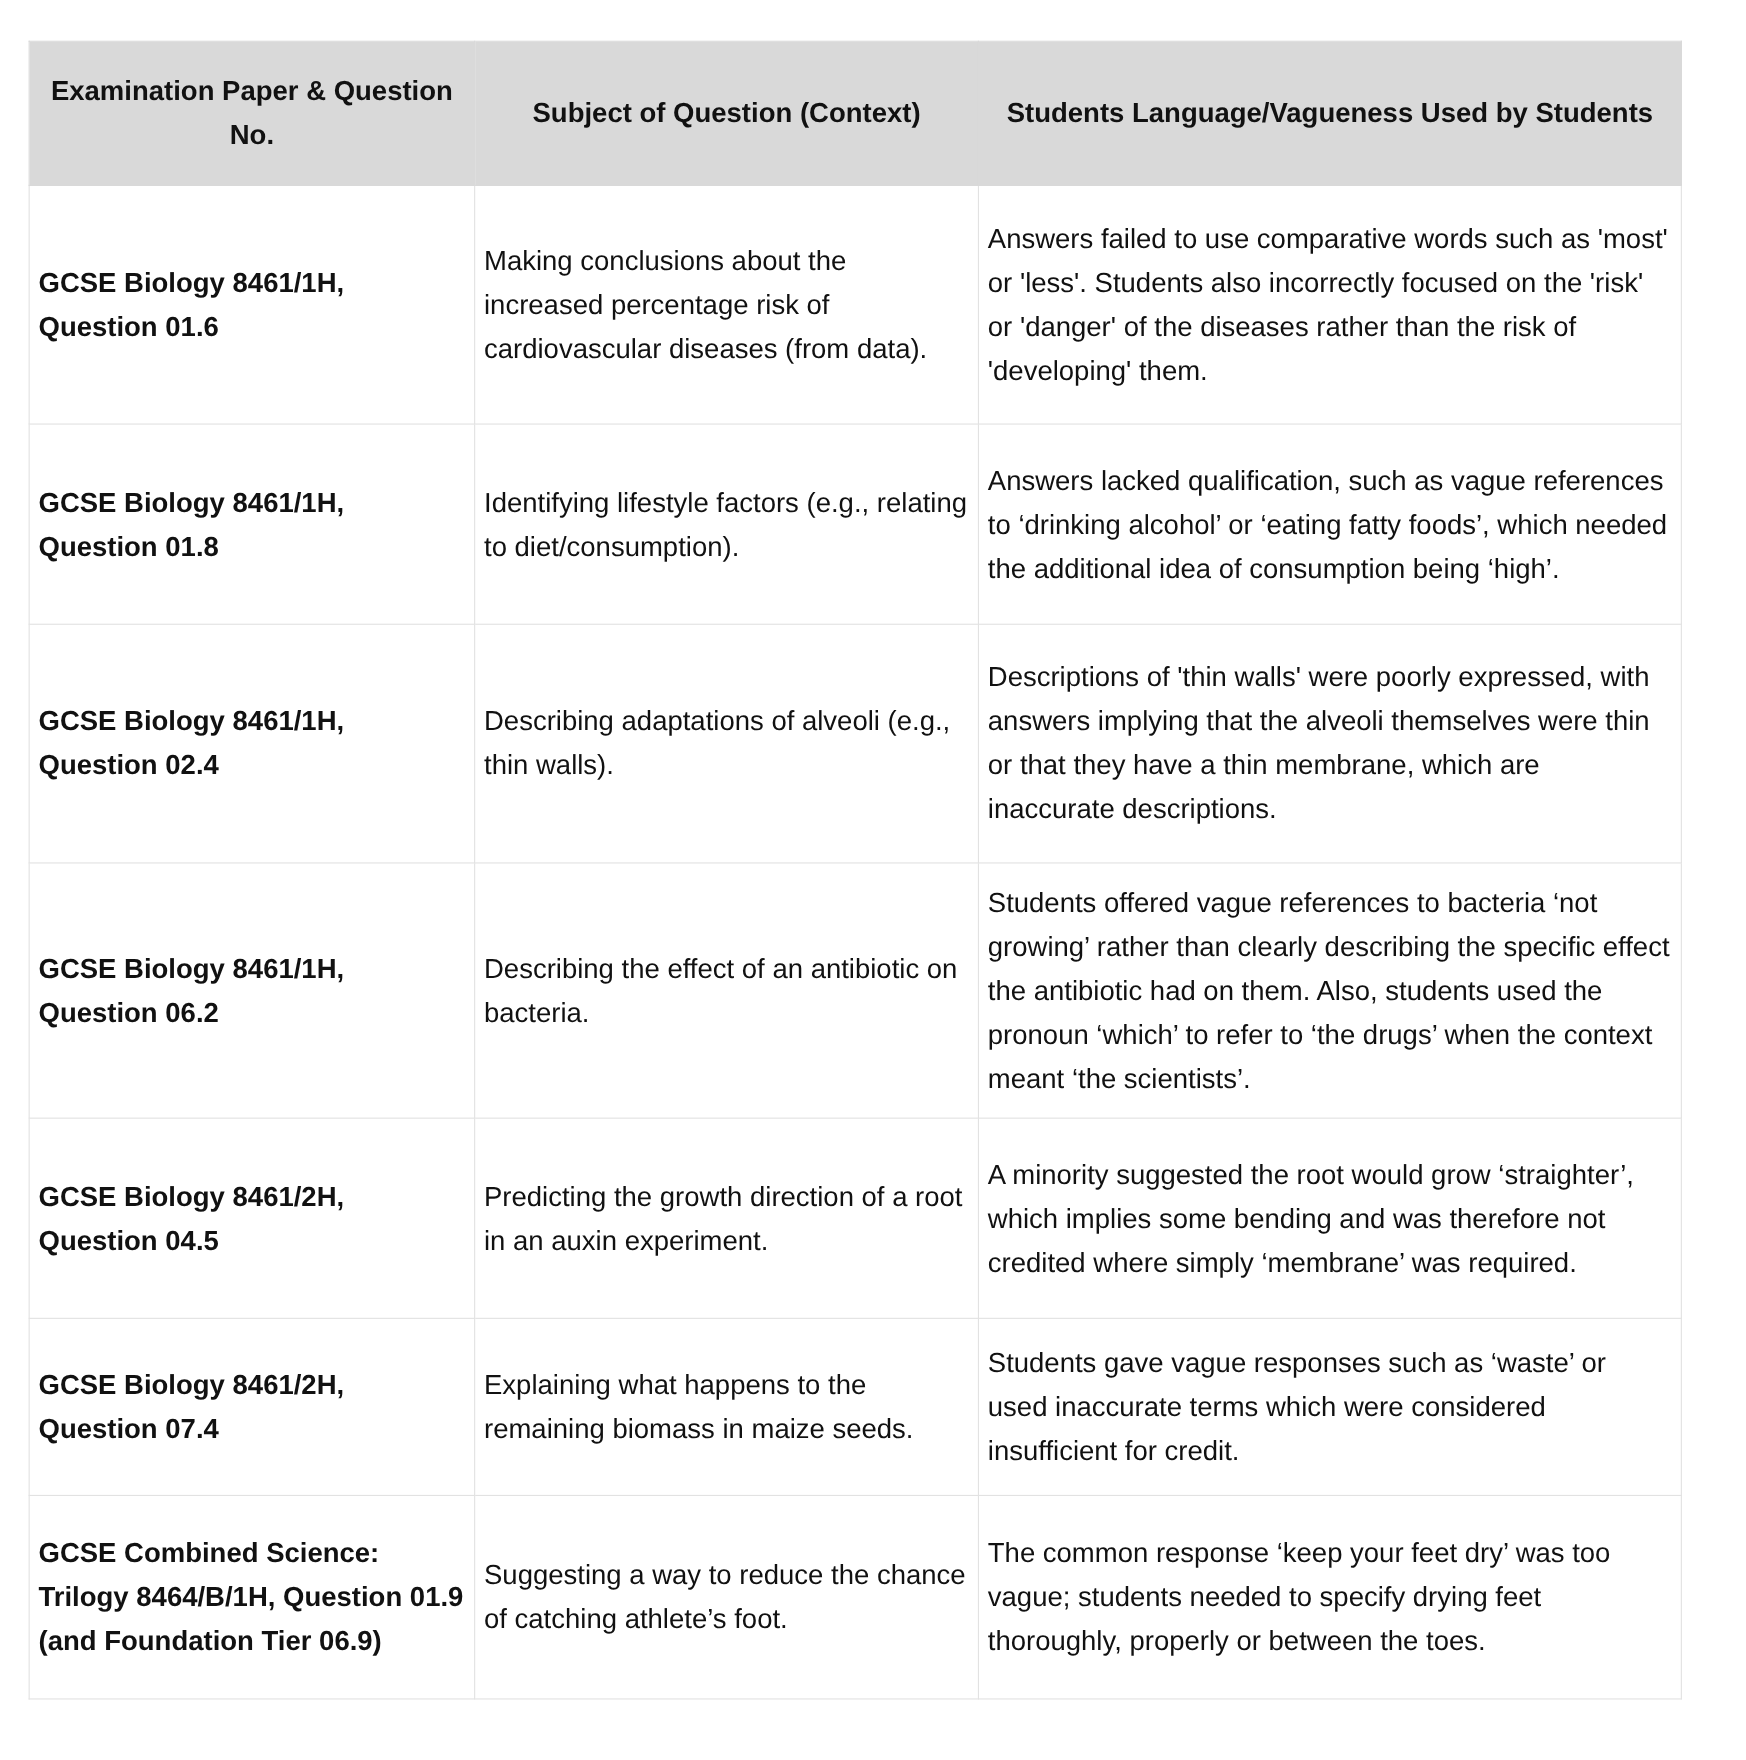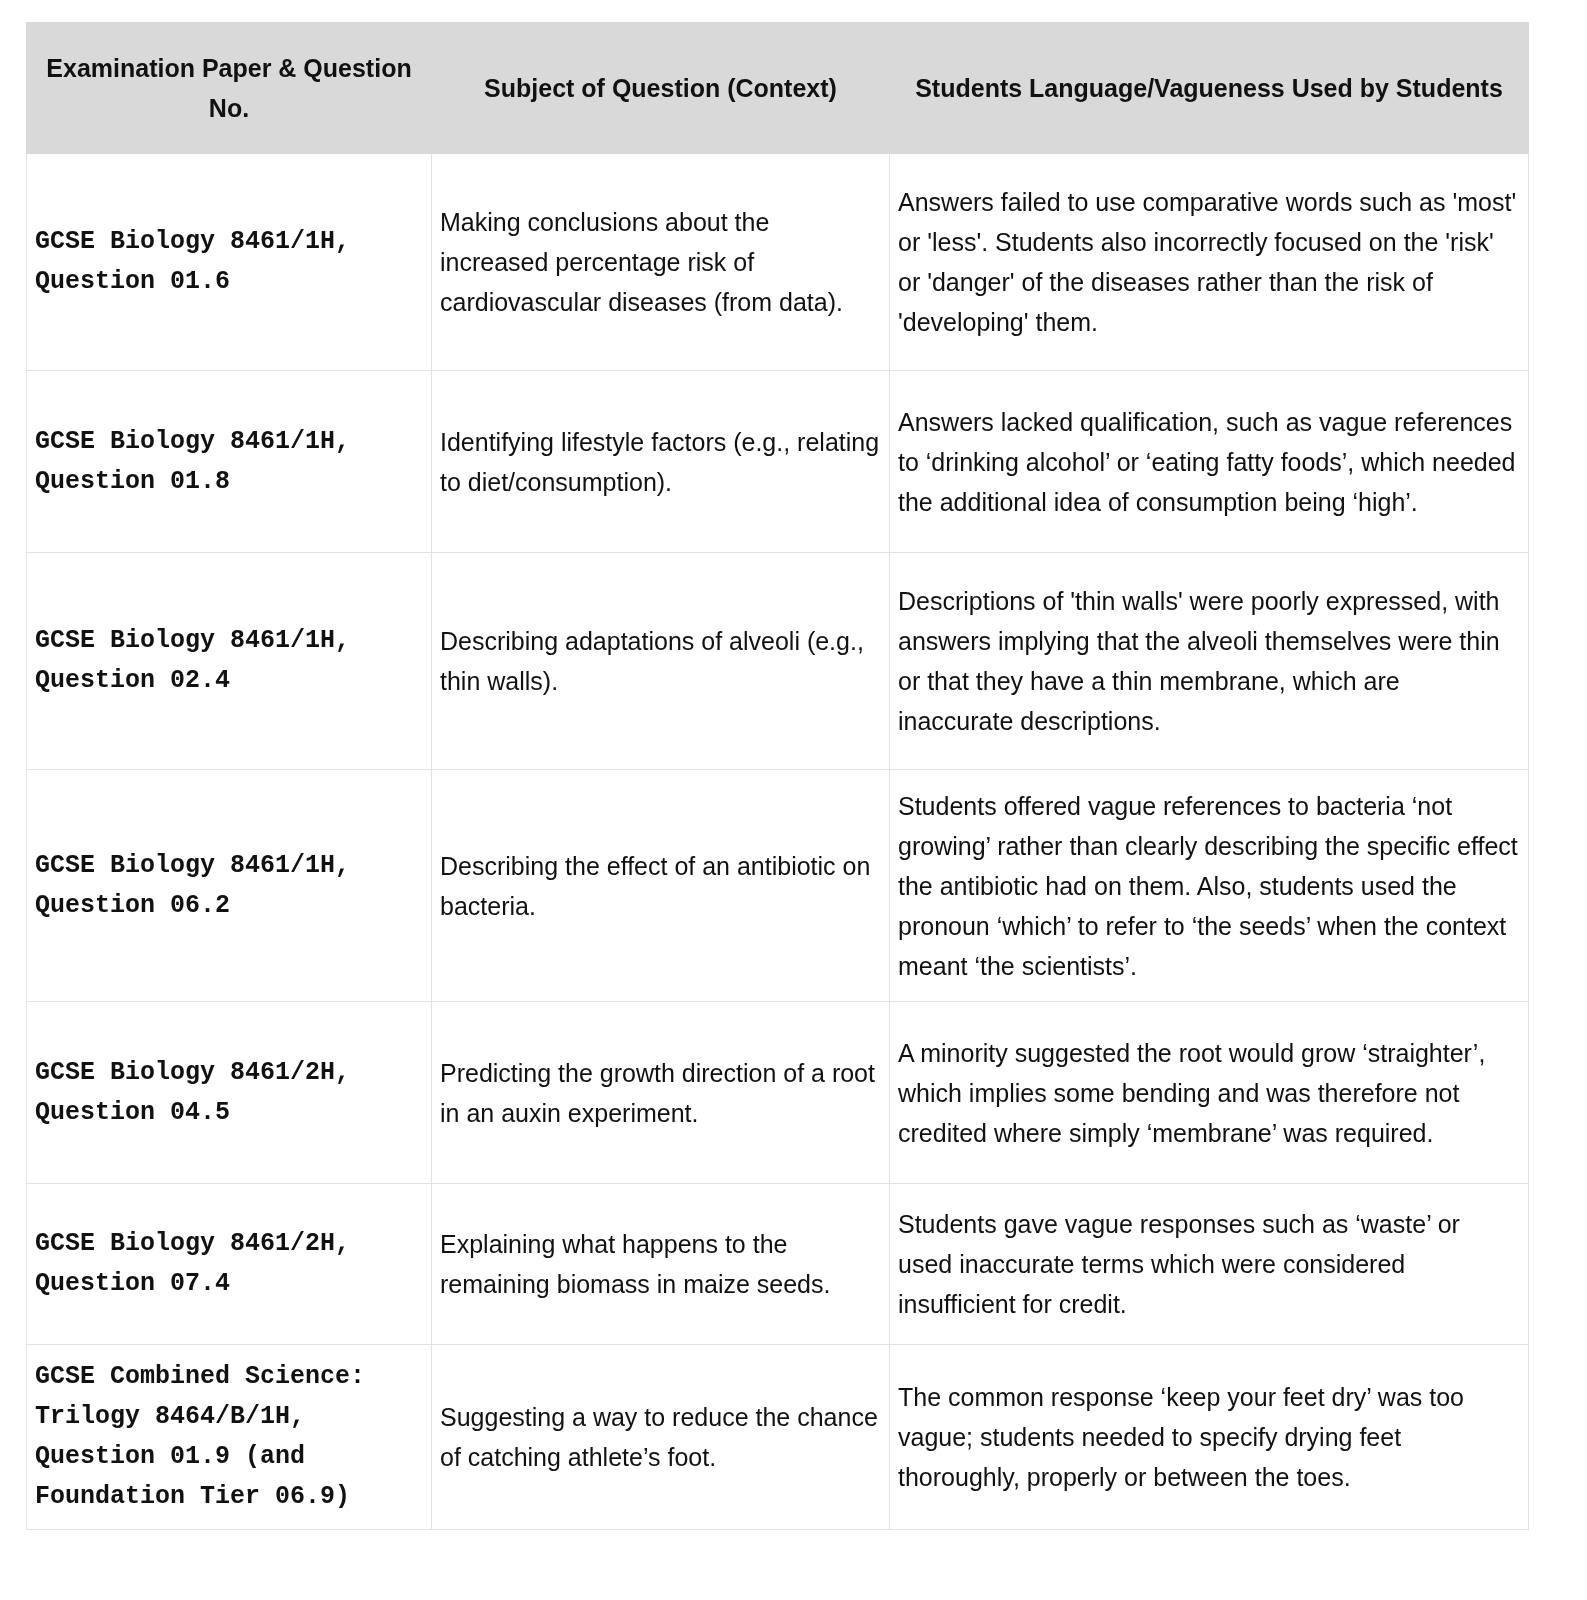--- a/index.html
+++ b/index.html
@@ -1,34 +1,34 @@
 <!DOCTYPE html>
 <html><head>
 <meta charset="utf-8">
 <style>
   html, body { margin: 0; padding: 0; background: #ffffff; }
   body {
     width: 1587px; height: 1600px; position: relative; overflow: hidden;
     font-family: "Liberation Sans", sans-serif; color: #111111;
   }
   .table {
-    position: absolute; left: 26px; top: 22px; width: 1502px;
+    position: absolute; left: 26px; top: 37px; width: 1502px;
     border-collapse: collapse; table-layout: fixed;
   }
   .table th, .table td {
     border: 1.5px solid #e2e2e2; vertical-align: middle;
   }
   .table th {
     background: #d9d9d9; font-weight: bold; font-size: 25px; line-height: 40px;
     text-align: center; padding: 0 16px; height: 130px; border-color: #d9d9d9;
   }
   .table td {
     font-size: 25px; line-height: 40px; padding: 8px 8px; text-align: left;
   }
-  .table td.paper { font-weight: bold; font-family: Liberation Mono, monospace; }
+  .table td.paper { font-weight: bold; }
   .col1 { width: 405px; }
   .col2 { width: 458px; }
   .col3 { width: 639px; }
   .r1 td { height: 200px; }
   .r2 td { height: 165px; }
   .r3 td { height: 200px; }
   .r4 td { height: 215px; }
   .r5 td { height: 165px; }
   .r6 td { height: 144px; }
   .r7 td { height: 168px; }
@@ -62,21 +62,21 @@
       <td>Answers <b>lacked qualification</b>, such as vague references to ‘<b>drinking alcohol</b>’ or ‘<b>eating fatty foods</b>’, which needed the additional idea of consumption being ‘<b>high</b>’.</td>
     </tr>
     <tr class="r3">
       <td class="paper">GCSE Biology 8461/1H, Question 02.4</td>
       <td>Describing adaptations of <b>alveoli</b> (e.g., thin walls).</td>
       <td>Descriptions of 'thin walls' were <b>poorly expressed</b>, with answers implying that the <b>alveoli themselves were thin</b> or that they have a <b>thin membrane</b>, which are inaccurate descriptions.</td>
     </tr>
     <tr class="r4">
       <td class="paper">GCSE Biology 8461/1H, Question 06.2</td>
       <td>Describing the effect of an <b>antibiotic</b> on bacteria.</td>
-      <td>Students offered <b>vague references to bacteria</b> ‘<b>not growing</b>’ rather than clearly describing the specific effect the antibiotic had on them. Also, students used the pronoun ‘<b>which</b>’ to refer to ‘<b>the seeds</b>’ when the context mean<b>t ‘the scientists</b>’.</td>
+      <td>Students offered <b>vague references to bacteria</b> ‘<b>not growing</b>’ rather than clearly describing the specific effect the antibiotic had on them. Also, students used the pronoun ‘<b>which</b>’ to refer to ‘<b>the drugs</b>’ when the context mean<b>t ‘the scientists</b>’.</td>
     </tr>
     <tr class="r5">
       <td class="paper">GCSE Biology 8461/2H, Question 04.5</td>
       <td>Predicting the growth direction of a root in an auxin experiment.</td>
       <td>A minority suggested the root would grow ‘<b>straighter</b>’, which implies some bending and was therefore <b>not credited</b> where simply ‘<b>membrane</b>’ was required.</td>
     </tr>
     <tr class="r6">
       <td class="paper">GCSE Biology 8461/2H, Question 07.4</td>
       <td>Explaining what happens to the remaining biomass in maize seeds.</td>
       <td>Students gave <b>vague responses</b> such as ‘<b>waste</b>’ or used <b>inaccurate terms</b> which were considered insufficient for credit.</td>

